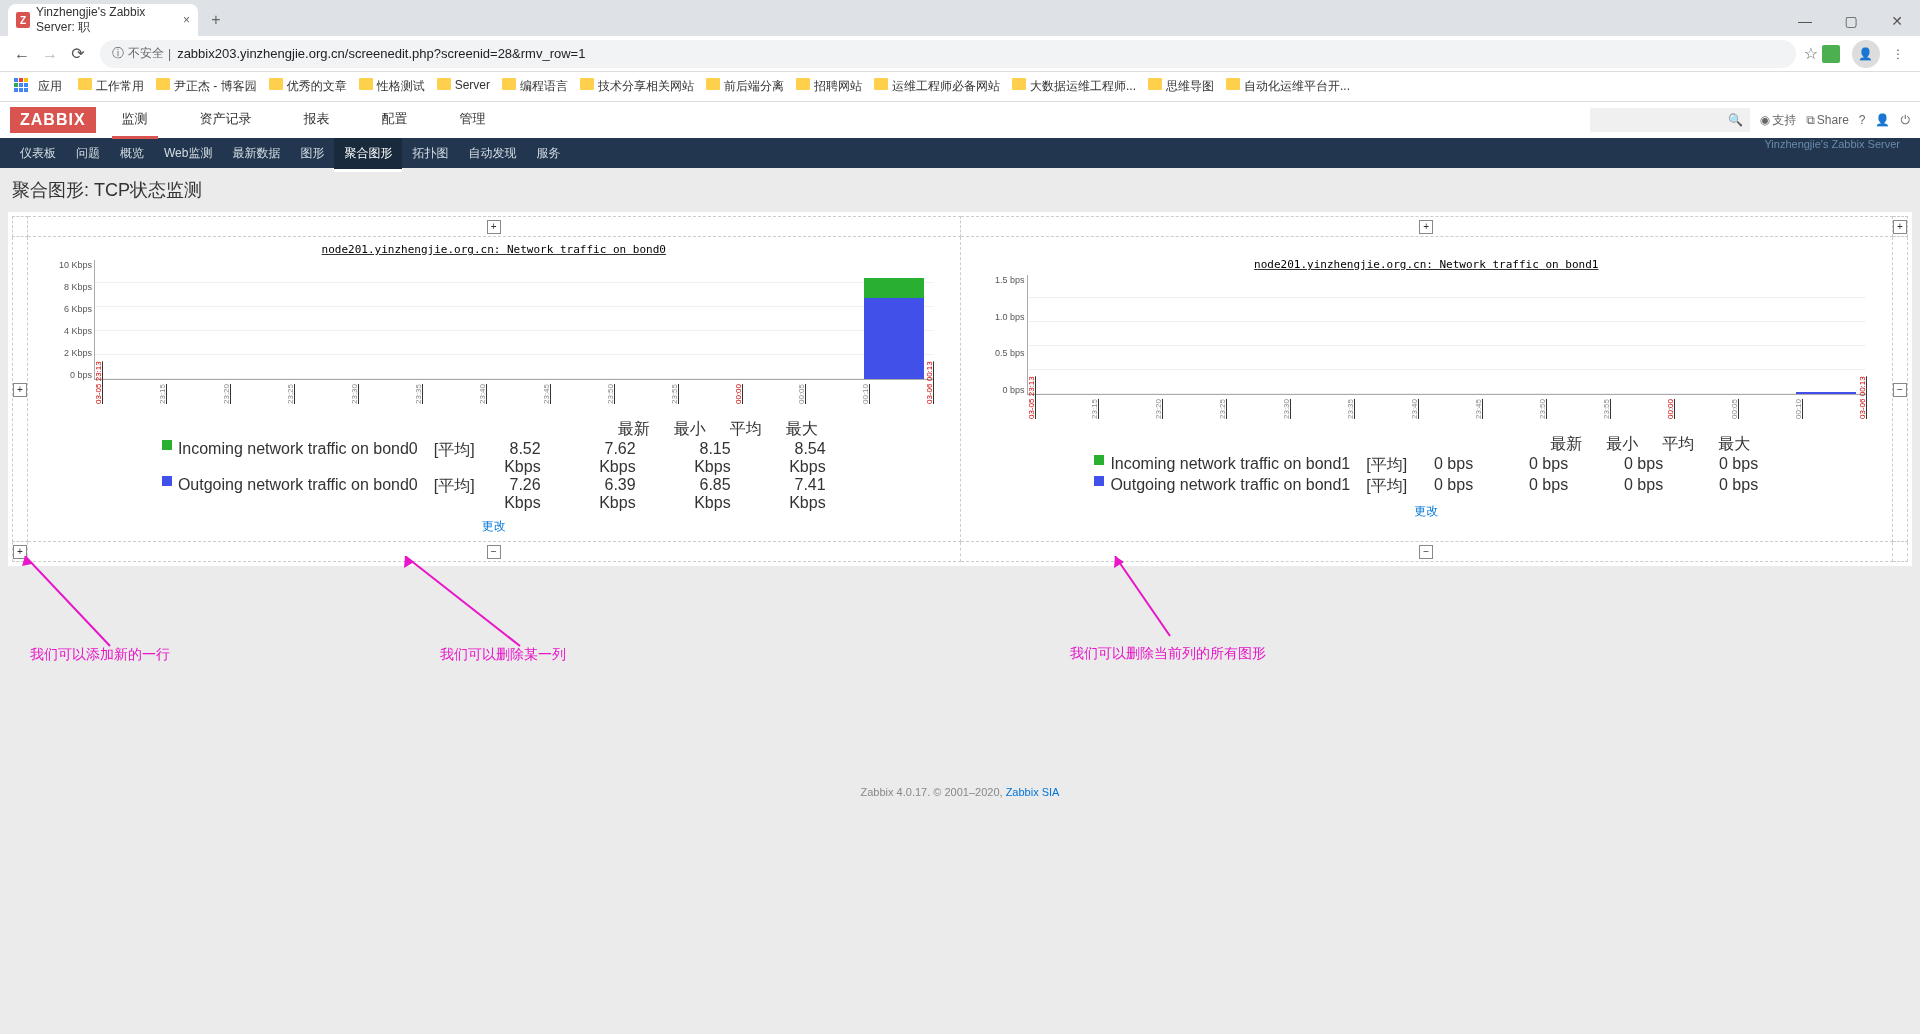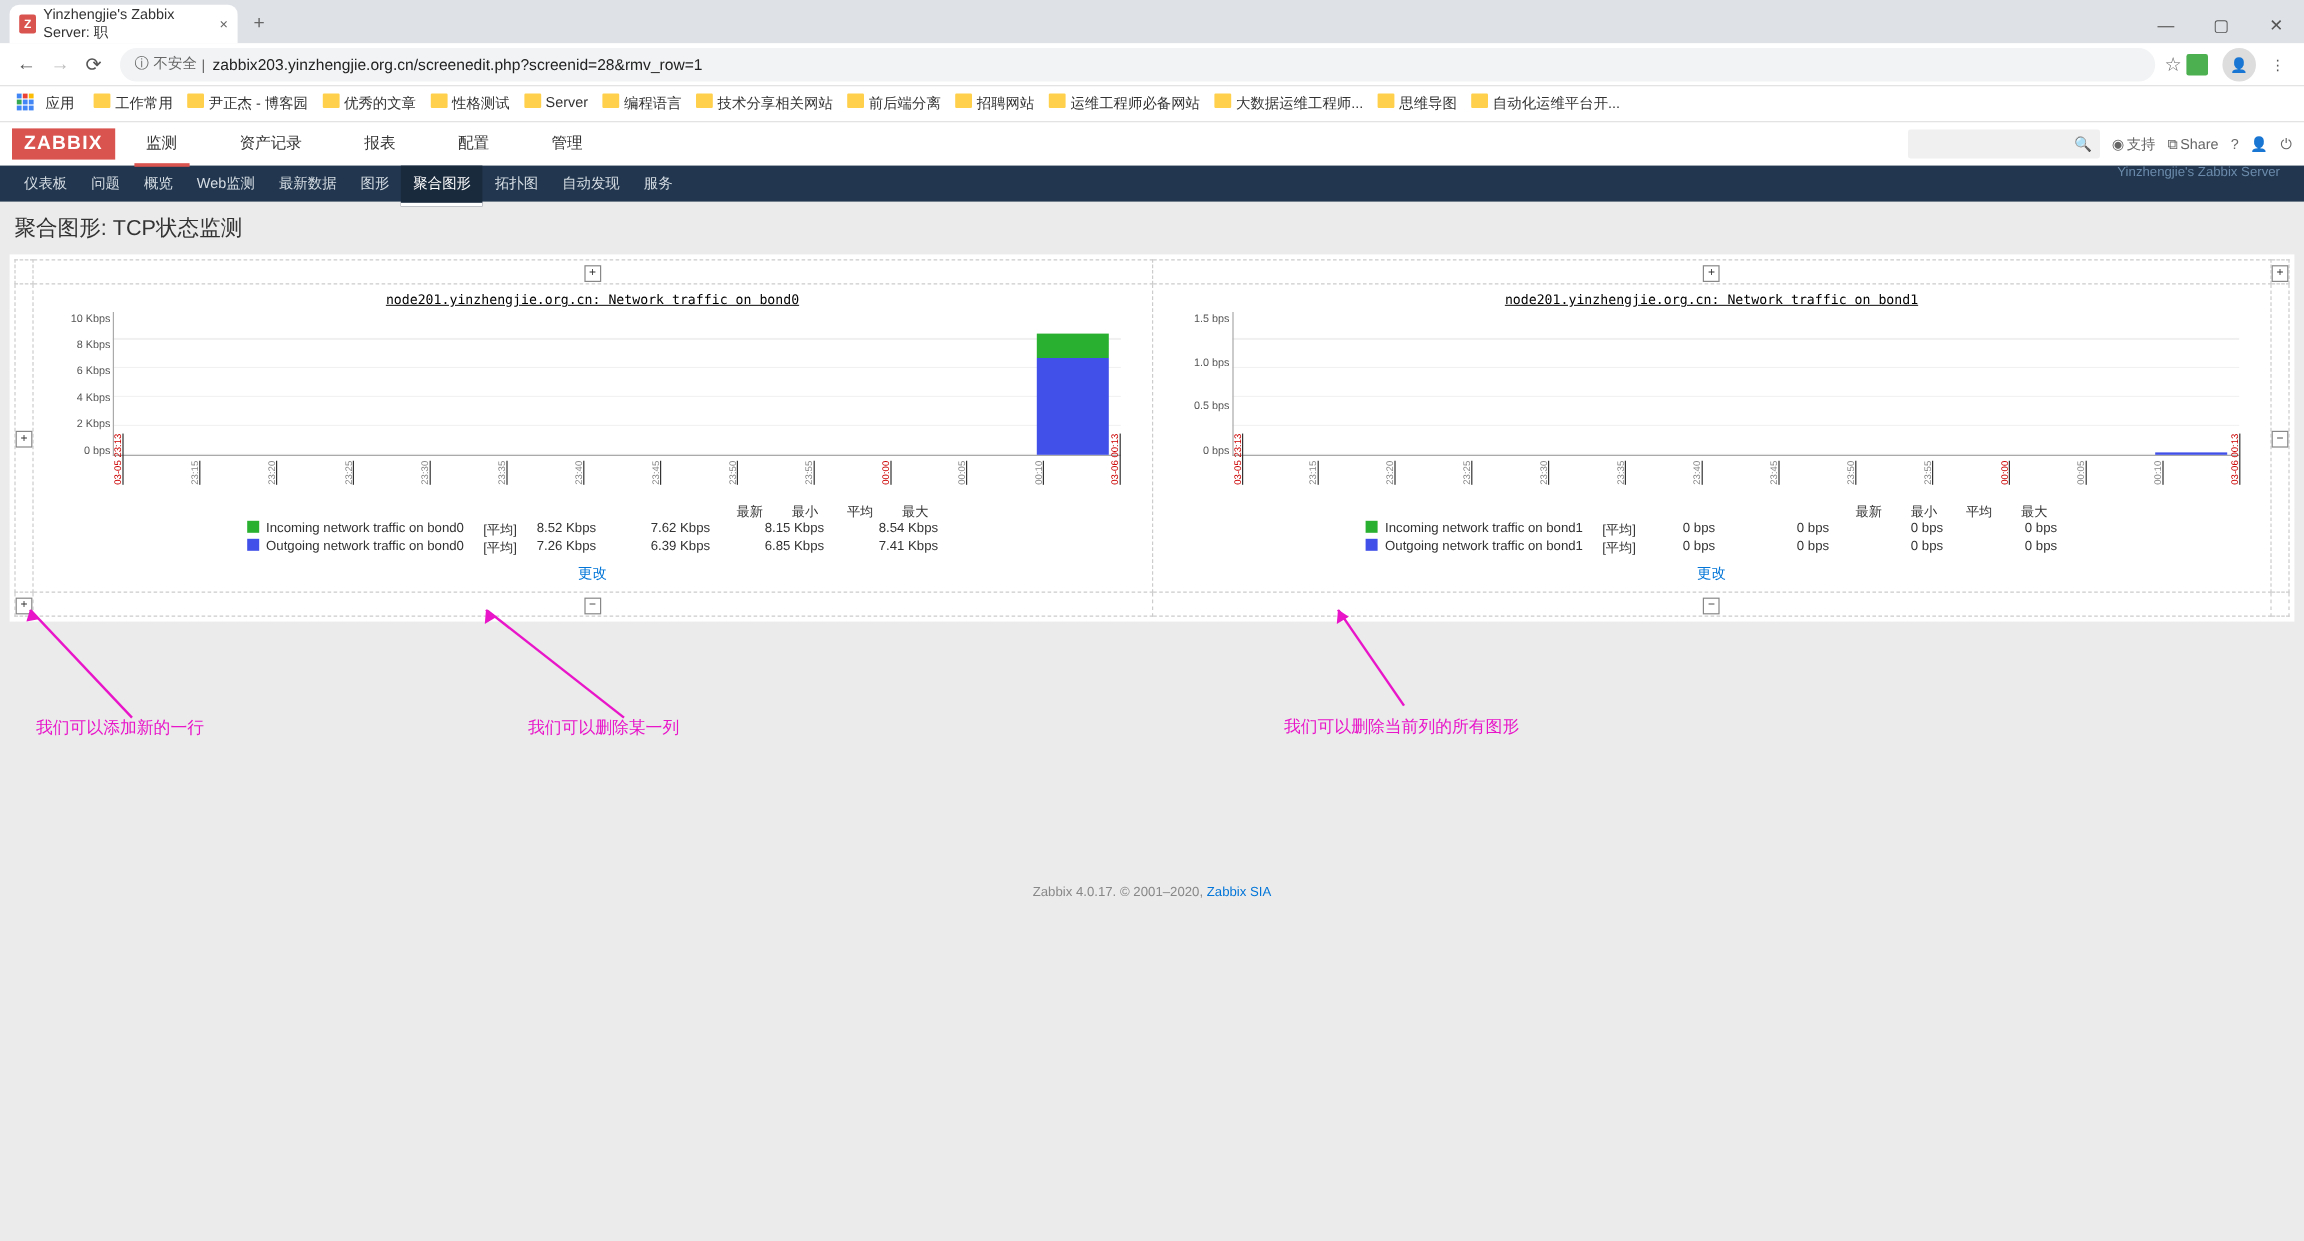--- a/index.html
+++ b/index.html
@@ -61,21 +61,21 @@
 .graph-cell { padding: 6px; text-align: center; text-decoration: underline; }
 .graph-title { font-family: monospace; font-size: 11px; color: #000; margin-bottom: 4px; }
 .graph-area { position: relative; height: 120px; margin-left: 60px; margin-right: 20px; display: flex; }
 .yaxis { position: absolute; left: -50px; top: 0; bottom: 0; width: 48px; display: flex; flex-direction: column; justify-content: space-between; font-size: 9px; font-family: monospace; color: #555; text-align: right; }
 .plot { flex: 1; border-left: 1px solid #aaa; border-bottom: 1px solid #aaa; position: relative; background: repeating-linear-gradient(to top, #f0f0f0 0, #f0f0f0 1px, transparent 1px, transparent 24px); }
 .plot-data { position: absolute; bottom: 0; right: 10px; width: 60px; height: 85%; background: linear-gradient(to top, #4050e8 0%, #4050e8 80%, #2ab030 80%, #2ab030 100%); }
 .plot-data2 { position: absolute; bottom: 0; right: 10px; width: 60px; height: 2px; background: #4050e8; }
 .xaxis { display: flex; justify-content: space-between; margin-left: 60px; margin-right: 20px; font-size: 8px; font-family: monospace; color: #888; }
 .xaxis span { transform: rotate(-90deg); transform-origin: left top; width: 8px; white-space: nowrap; position: relative; top: 24px; }
 .xaxis .red { color: #c00; }
-.legend { margin-top: 30px; font-family: monospace; font-size: 11px; display: inline-block; text-align: left; }
+.legend { margin-top: 30px; font-family: monospace; font-size: 16px; display: inline-block; text-align: left; }
 .legend-head { display: flex; justify-content: flex-end; gap: 24px; padding-right: 8px; }
 .legend-row { display: flex; align-items: flex-start; gap: 6px; }
 .legend-sw { width: 10px; height: 10px; }
 .legend-vals { display: flex; gap: 35px; margin-left: auto; }
 .change-link { color: #0275d8; font-size: 12px; margin-top: 6px; display: inline-block; cursor: pointer; }
 
 
 .annotations { position: relative; height: 200px; }
 .arrow { position: absolute; }
 .ann-text { position: absolute; color: #e815c9; font-size: 14px; }

